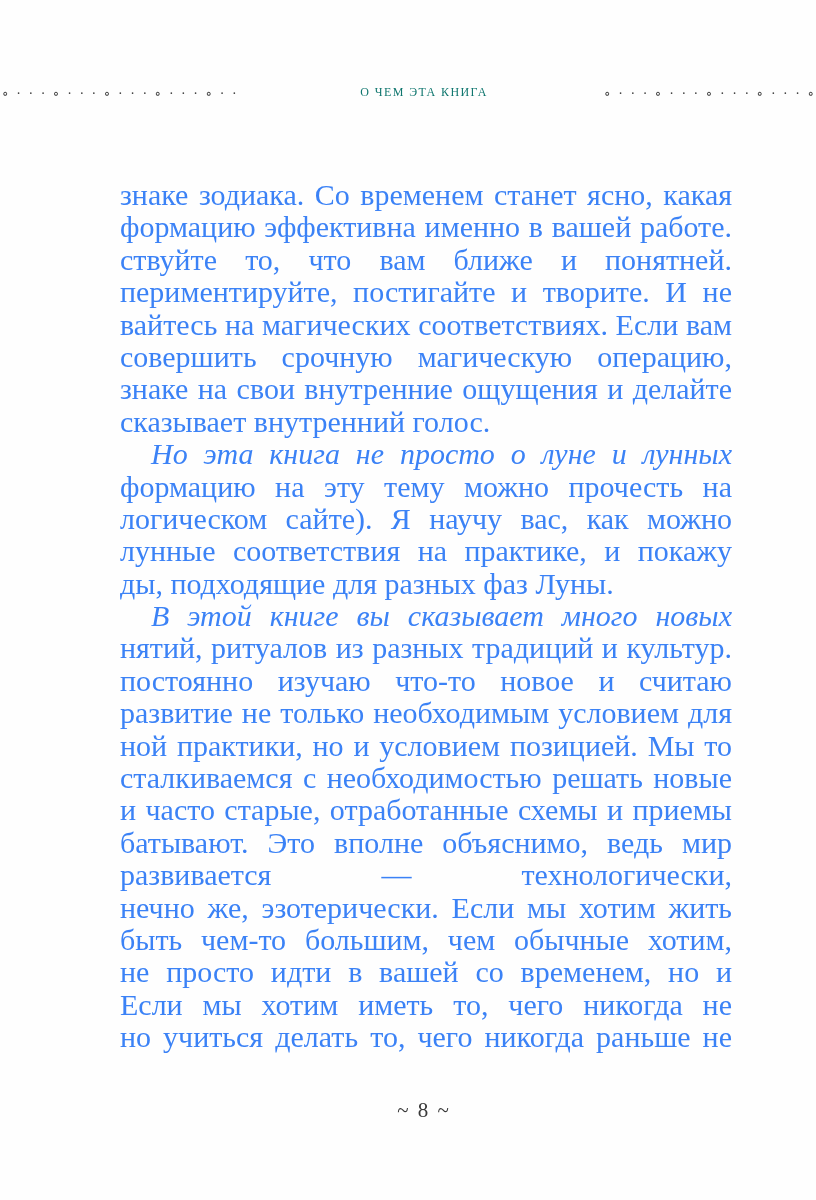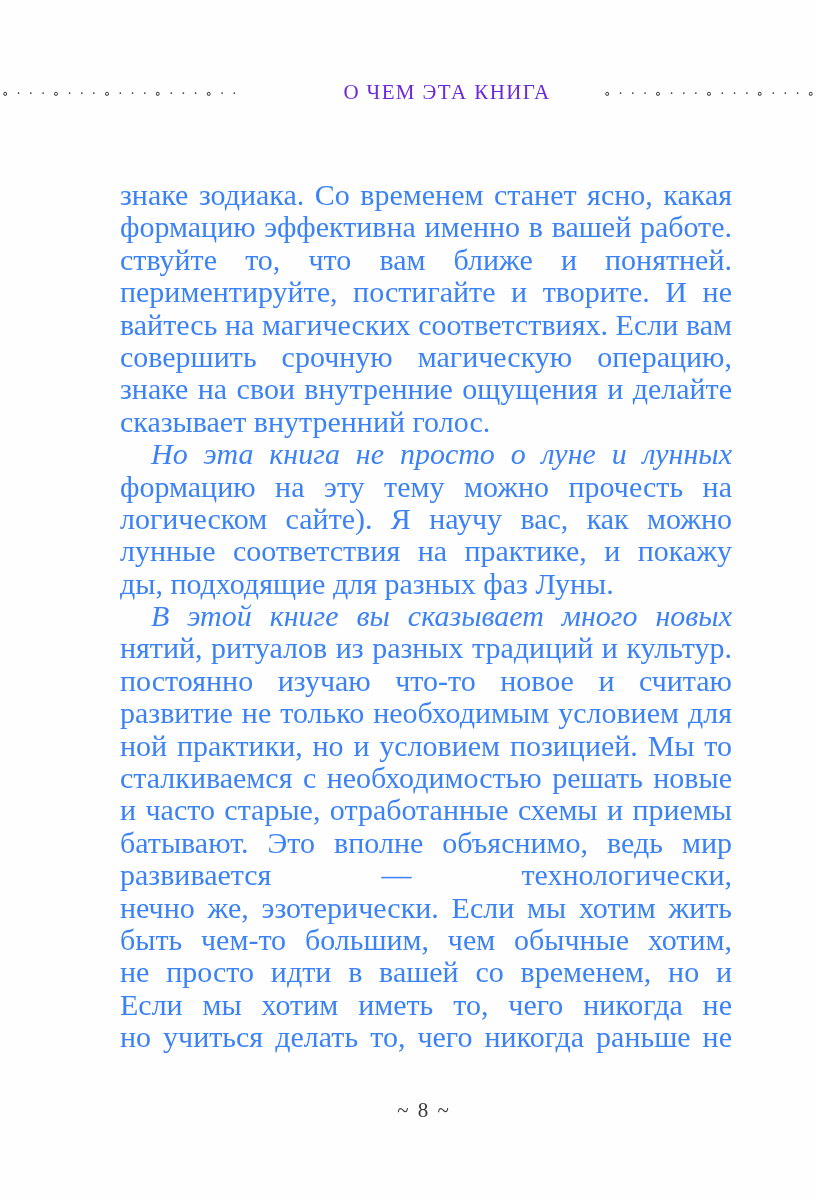--- a/index.html
+++ b/index.html
@@ -28,26 +28,25 @@
     overflow: hidden;
     color: #424242;
   }
   .ornament-left  { left: 2px;  width: 236px; }
   .ornament-right { left: 604px; width: 212px; }
   .chapter-title {
     position: absolute;
     top: 83px;
     left: 424px;
     transform: translateX(-50%);
-    font-size: 21px;
+    font-size: 12px;
     line-height: 18px;
     letter-spacing: 1.4px;
     white-space: nowrap;
-    color: #6d28d9;
-    margin-left: 23px;
+    color: #0f766e;
   }
   
   .body-text {
     position: absolute;
     left: 120px;
     top: 179px;
     width: 612px;
   }
   .line {
     font-size: 30px;

